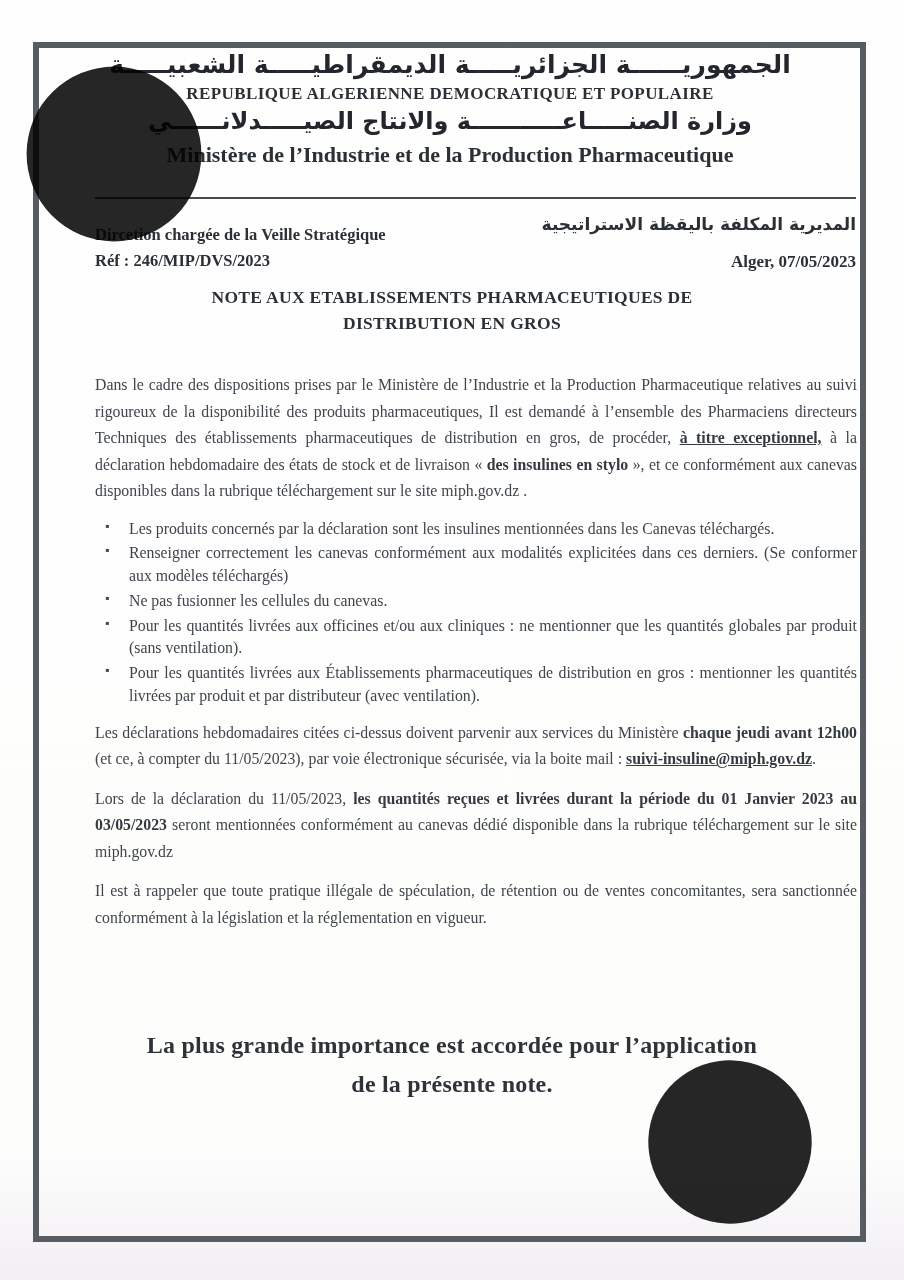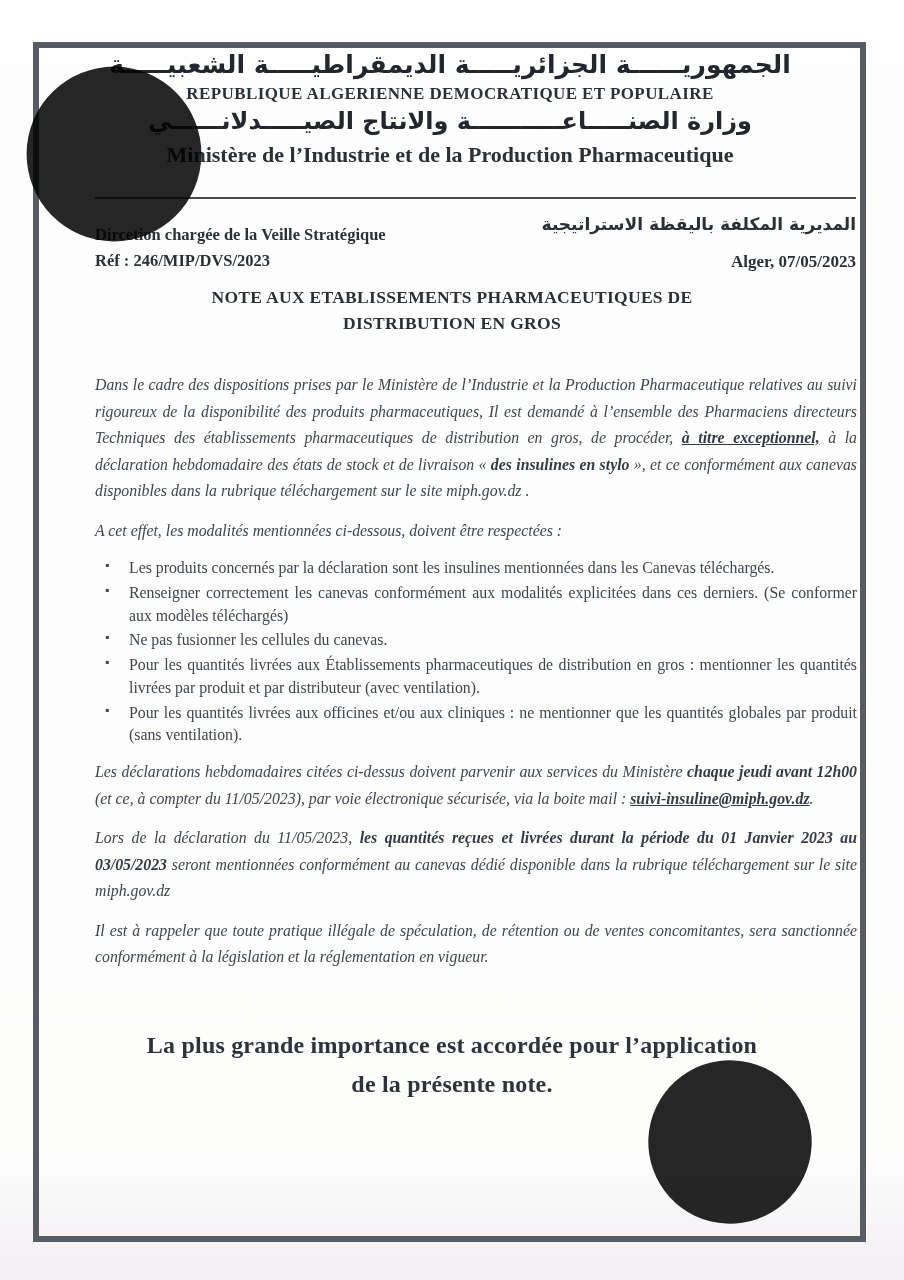--- a/index.html
+++ b/index.html
@@ -27,21 +27,21 @@
   .meta-ar { font-family:"DejaVu Sans", sans-serif; font-weight:bold; font-size:17px; direction:rtl; }
   .meta-date { font-weight:bold; font-size:17px; margin-top:18px; }
 
   
   .title { position:absolute; left:172px; top:284px; width:560px; text-align:center;
            font-weight:bold; font-size:17.5px; line-height:1.5; letter-spacing:.3px; color:#2b3036; }
 
   
   .bodytext { position:absolute; left:95px; top:372px; width:762px;
               font-size:15.8px; color:#3f454d; text-align:justify; }
-  .bodytext p { line-height:1.68; margin-bottom:13px;font-style:italic; }
+  .bodytext p { line-height:1.68; margin-bottom:13px; }
   ul.bullets { list-style:none; margin:8px 0 12px 8px; }
   ul.bullets li { padding-left:26px; position:relative; line-height:1.44;
                   margin-bottom:2px; text-align:justify; }
   ul.bullets li::before { content:"▪"; position:absolute; left:2px; top:0; font-size:12px; color:#3f454d; }
   .b { font-weight:bold; color:#343a41; }
   .u { text-decoration:underline; }
 
   .closing { position:absolute; left:132px; top:1026px; width:640px; text-align:center;
              font-weight:bold; font-size:24px; line-height:1.62; letter-spacing:.2px; color:#2e3339; }
 
@@ -110,27 +110,26 @@
     <div class="meta-r">
       <div class="meta-ar">المديرية المكلفة باليقظة الاستراتيجية</div>
       <div class="meta-date">Alger, 07/05/2023</div>
     </div>
   </div>
 
   <div class="title">NOTE AUX ETABLISSEMENTS PHARMACEUTIQUES DE DISTRIBUTION EN GROS</div>
 
   <div class="bodytext">
     <p><span>Dans le cadre des dispositions prises par le Ministère de l’Industrie et la Production Pharmaceutique relatives au suivi rigoureux de la disponibilité des produits pharmaceutiques, Il est demandé à l’ensemble des Pharmaciens directeurs Techniques des établissements pharmaceutiques de distribution en gros, de procéder, </span><span class="b u">à titre exceptionnel,</span><span> à la déclaration hebdomadaire des états de stock et de livraison « </span><span class="b">des insulines en stylo</span><span> », et ce conformément aux canevas disponibles dans la rubrique téléchargement sur le site miph.gov.dz .</span></p>
-    <p>A cet effet, les modalités mentionnées ci-dessous, doivent être respectées :</p>
     <ul class="bullets">
         <li>Les produits concernés par la déclaration sont les insulines mentionnées dans les Canevas téléchargés.</li>
         <li>Renseigner correctement les canevas conformément aux modalités explicitées dans ces derniers. (Se conformer aux modèles téléchargés)</li>
         <li>Ne pas fusionner les cellules du canevas.</li>
+        <li>Pour les quantités livrées aux officines et/ou aux cliniques : ne mentionner que les quantités globales par produit (sans ventilation).</li>
         <li>Pour les quantités livrées aux Établissements pharmaceutiques de distribution en gros : mentionner les quantités livrées par produit et par distributeur (avec ventilation).</li>
-        <li>Pour les quantités livrées aux officines et/ou aux cliniques : ne mentionner que les quantités globales par produit (sans ventilation).</li>
       </ul>
     <p><span>Les déclarations hebdomadaires citées ci-dessus doivent parvenir aux services du Ministère </span><span class="b">chaque jeudi avant 12h00</span><span> (et ce, à compter du 11/05/2023), par voie électronique sécurisée, via la boite mail : </span><span class="b u">suivi-insuline@miph.gov.dz</span><span>.</span></p>
     <p><span>Lors de la déclaration du 11/05/2023, </span><span class="b">les quantités reçues et livrées durant la période du 01 Janvier 2023 au 03/05/2023</span><span> seront mentionnées conformément au canevas dédié disponible dans la rubrique téléchargement sur le site miph.gov.dz</span></p>
     <p>Il est à rappeler que toute pratique illégale de spéculation, de rétention ou de ventes concomitantes, sera sanctionnée conformément à la législation et la réglementation en vigueur.</p>
   </div>
 
   <div class="closing">La plus grande importance est accordée pour l’application de la présente note.</div>
 
   <svg class="stamp stamp-tl" viewBox="0 0 200 200">
     <use href="#stamp-shape"></use>

